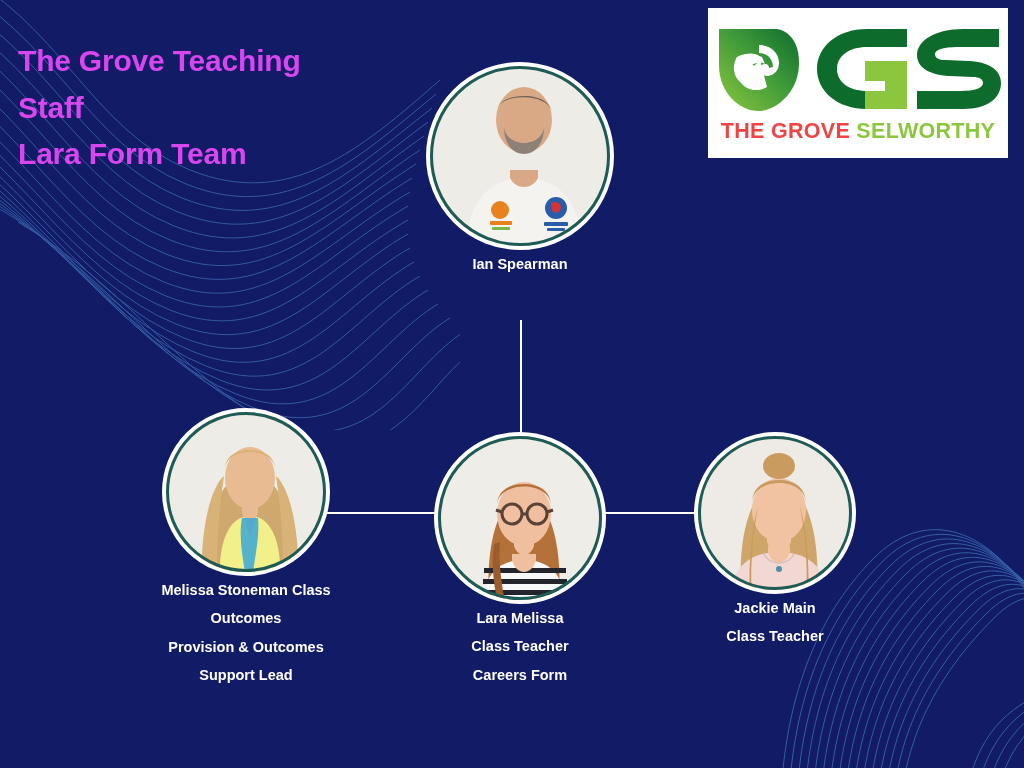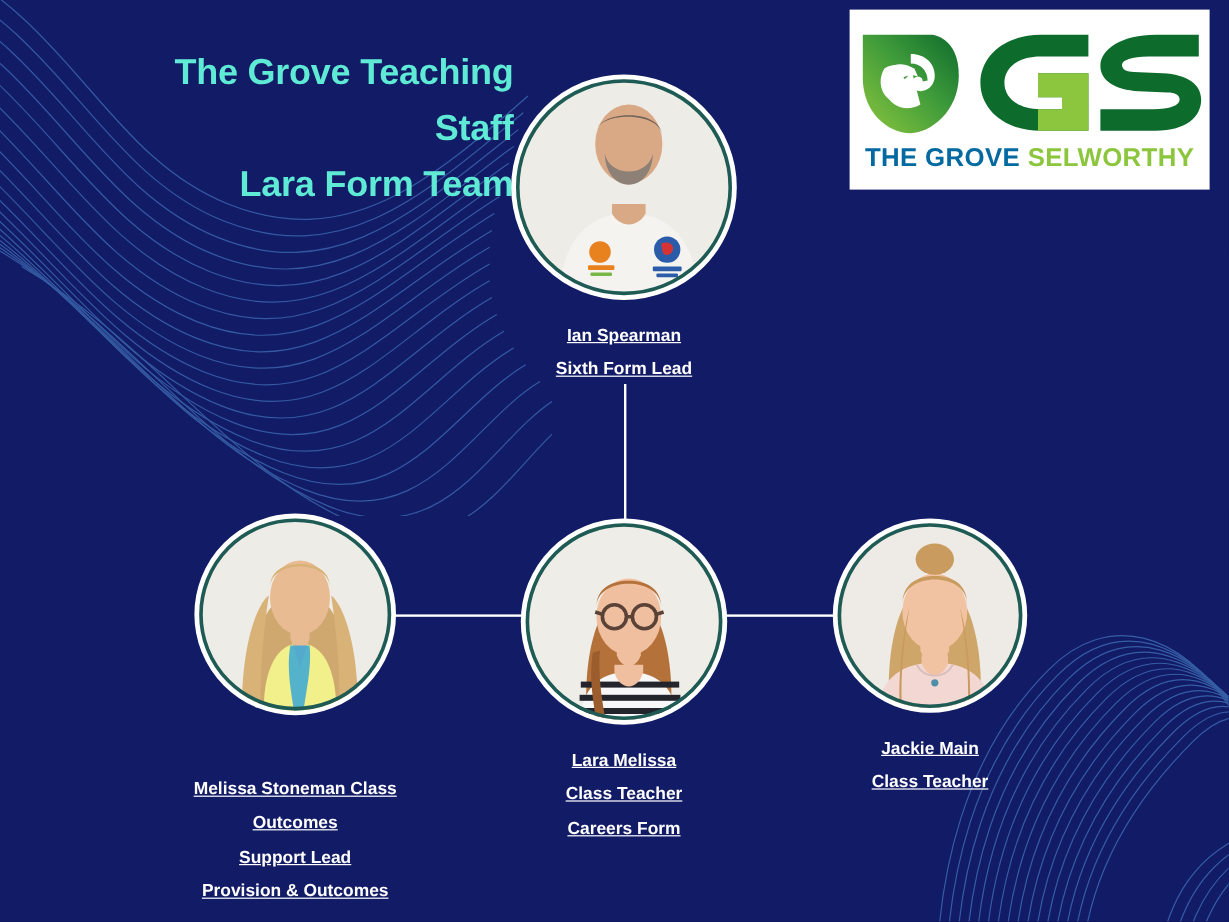--- a/index.html
+++ b/index.html
@@ -33,22 +33,22 @@
     width: 300px;
     height: 330px;
   }
 
   
   #title-block {
     position: absolute;
     left: 18px;
     top: 38px;
     width: 410px;
-    text-align: right;
-    color: #5eead4;
+    text-align: left;
+    color: #d946ef;
     font-size: 30px;
     font-weight: bold;
     line-height: 1.55;
     letter-spacing: -0.2px;
   }
   #title-block .tline { display: block; }
 
   
   #logo-card {
     position: absolute;
@@ -71,21 +71,21 @@
     gap: 4px;
     height: 96px;
   }
   #logo-wordmark {
     margin-top: 2px;
     font-size: 21.5px;
     font-weight: bold;
     letter-spacing: 0.3px;
     white-space: nowrap;
   }
-  #logo-wordmark .w-dark { color: #0369a1; }
+  #logo-wordmark .w-dark { color: #ef4444; }
   #logo-wordmark .w-light { color: #8cc63e; }
 
   
   .connector {
     position: absolute;
     background: #ffffff;
   }
   #connector-vertical-lead {
     left: 520px;
     top: 320px;
@@ -118,35 +118,33 @@
     box-sizing: border-box;
     border: 4px solid #ffffff;
     outline: 3px solid #1d5b54;
     outline-offset: -7px;
     overflow: hidden;
     position: relative;
     box-shadow: 0 0 0 0 rgba(0,0,0,0);
   }
   .portrait svg { display: block; }
   .caption {
-    margin-top: 16px;
     text-align: center;
     color: #ffffff;
     font-size: 14.5px;
     font-weight: bold;
     line-height: 1.95;
     white-space: nowrap;
-    text-decoration: underline;
   }
   .caption span { display: block; }
 
   #person-lead        { left: 412px; top: 62px; width: 216px; }
   #person-lead .portrait { width: 188px; height: 188px; }
 
-  #person-left        { left: 140px; top: 428px; width: 212px; gap: 32px; }
+  #person-left        { left: 140px; top: 408px; width: 212px; }
   #person-left .portrait { width: 168px; height: 168px; }
 
   #person-center      { left: 430px; top: 432px; width: 180px; }
   #person-center .portrait { width: 172px; height: 172px; }
 
   #person-right       { left: 694px; top: 432px; width: 162px; align-items: center; }
   #person-right .portrait { width: 162px; height: 162px; }
 </style>
 </head>
 <body>
@@ -255,21 +253,20 @@
         <rect x="60" y="155" width="22" height="4" rx="1" fill="#e8821e"></rect>
         <rect x="62" y="161" width="18" height="3" rx="1" fill="#7ab648"></rect>
         <circle cx="126" cy="142" r="11" fill="#2a5caa"></circle>
         <path d="M121 137 C 128 134, 133 139, 130 144 C 128 148, 122 147, 122 143" fill="#d63434"></path>
         <rect x="114" y="156" width="24" height="4" rx="1" fill="#2a5caa"></rect>
         <rect x="117" y="162" width="18" height="3" rx="1" fill="#2a5caa"></rect>
       </svg>
     </div>
     <div class="caption">
       <span>Ian Spearman</span>
-      <span>Sixth Form Lead</span>
     </div>
   </div>
 
   <div id="person-left" class="person">
     <div class="portrait">
       <svg width="168" height="168" viewBox="0 0 168 168" xmlns="http://www.w3.org/2000/svg">
         <rect width="168" height="168" fill="#eeece6"></rect>
         <path d="M46 168 C 40 112, 50 62, 84 62 C 118 62, 128 112, 122 168 Z" fill="#cfa86f"></path>
         <ellipse cx="84" cy="66" rx="25" ry="31" fill="#e8bb93"></ellipse>
         <path d="M59 58 C 59 34, 109 34, 109 58 C 109 44, 98 38, 84 38 C 70 38, 59 44, 59 58 Z" fill="#d8b277"></path>
@@ -277,22 +274,22 @@
         <path d="M76 100 C 80 114, 88 114, 92 100 L 92 92 L 76 92 Z" fill="#e8bb93"></path>
         <path d="M78 104 L 84 126 L 90 104 Z" fill="#e8bb93"></path>
         <path d="M76 106 C 72 128, 78 150, 80 168 L 86 168 C 88 148, 94 126, 92 106 Z" fill="#3aa7d6" opacity="0.85"></path>
         <path d="M36 168 C 34 120, 44 76, 58 64 C 52 106, 50 140, 52 168 Z" fill="#d8b277"></path>
         <path d="M132 168 C 134 120, 124 76, 110 64 C 116 106, 118 140, 116 168 Z" fill="#d8b277"></path>
       </svg>
     </div>
     <div class="caption">
       <span>Melissa Stoneman Class</span>
       <span>Outcomes</span>
+      <span>Provision &amp; Outcomes</span>
       <span>Support Lead</span>
-      <span>Provision &amp; Outcomes</span>
     </div>
   </div>
 
   <div id="person-center" class="person">
     <div class="portrait">
       <svg width="172" height="172" viewBox="0 0 172 172" xmlns="http://www.w3.org/2000/svg">
         <rect width="172" height="172" fill="#efede7"></rect>
         <path d="M52 172 C 46 118, 58 60, 86 60 C 114 60, 126 118, 120 172 Z" fill="#b4713a"></path>
         <ellipse cx="86" cy="78" rx="27" ry="32" fill="#f0bfa0"></ellipse>
         <path d="M59 70 C 59 44, 113 44, 113 70 C 113 54, 100 48, 86 48 C 72 48, 59 54, 59 70 Z" fill="#b4713a"></path>

